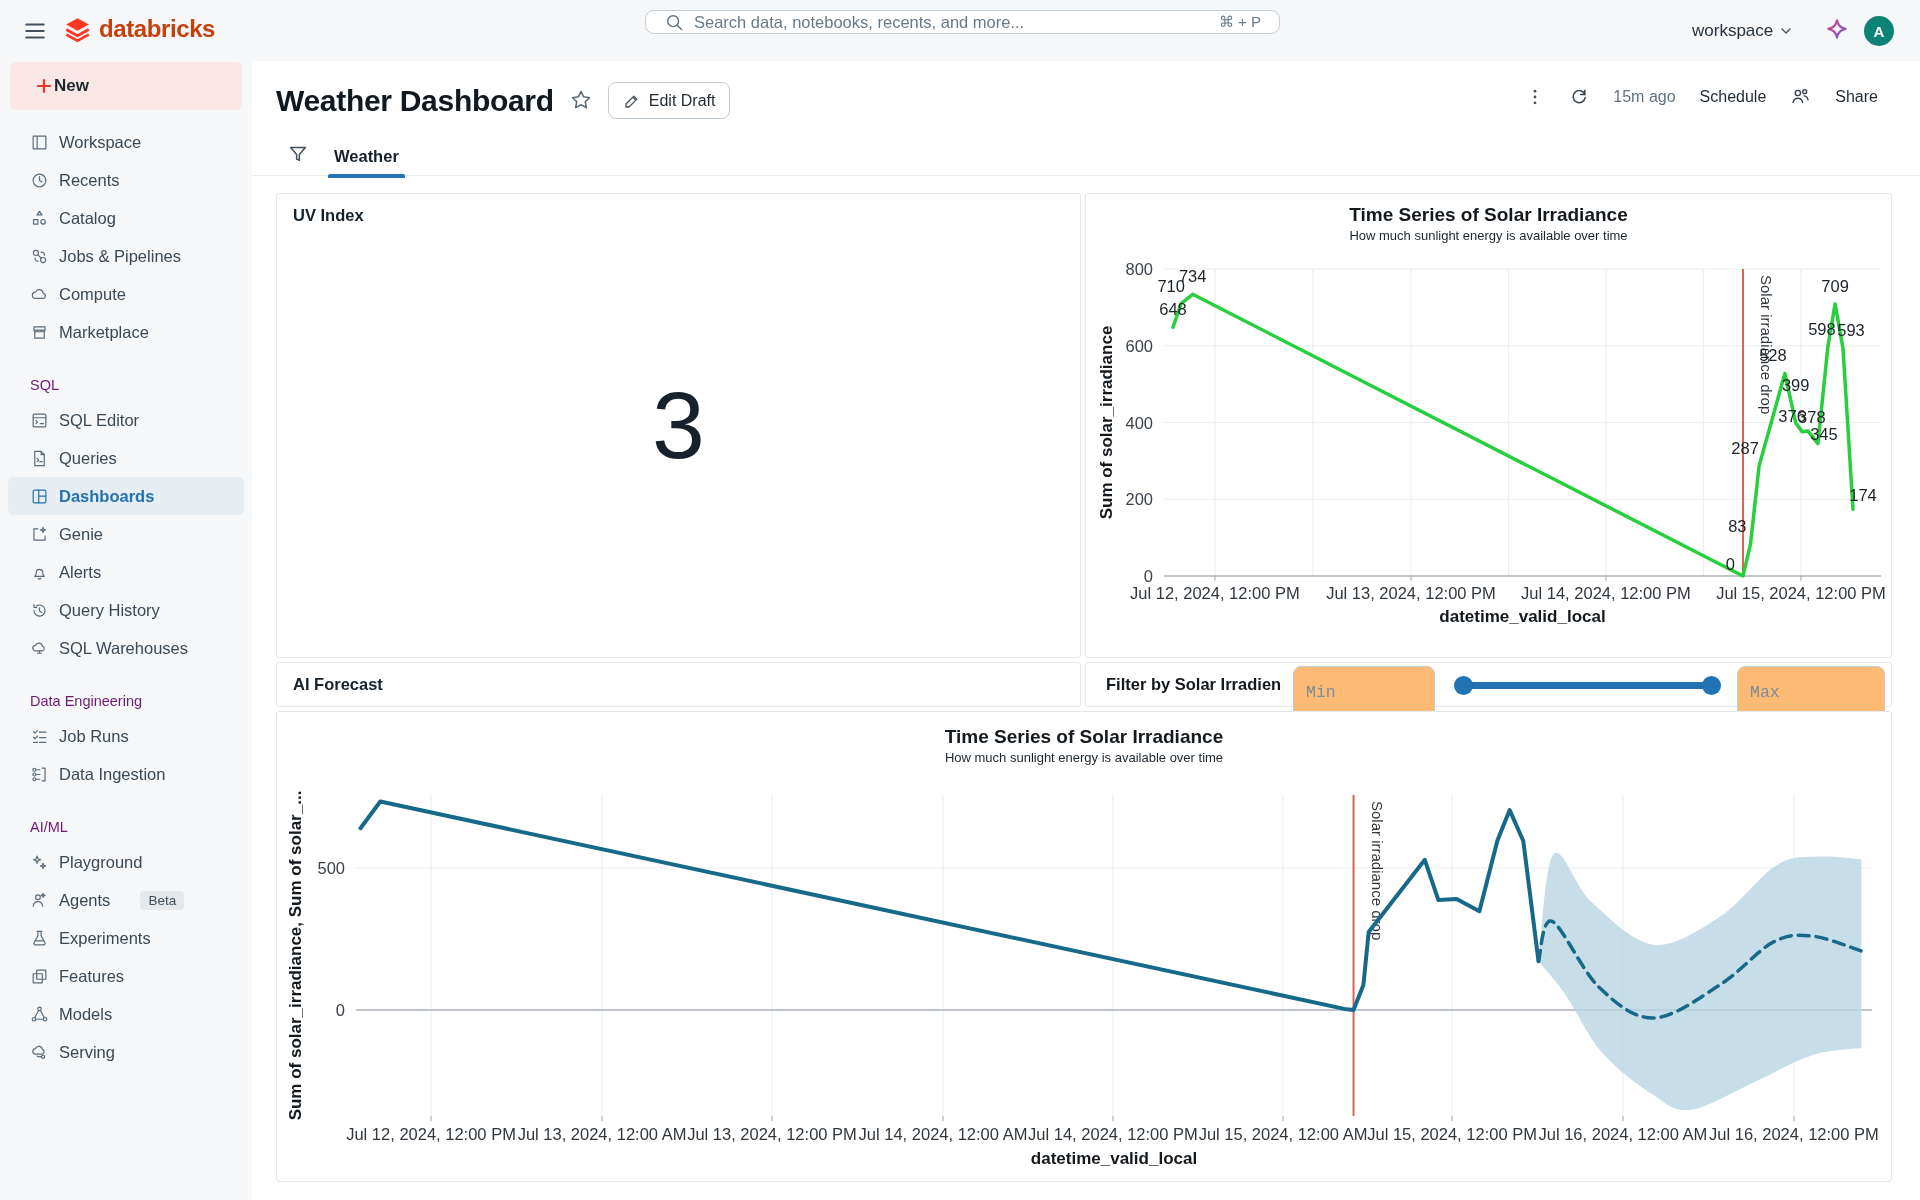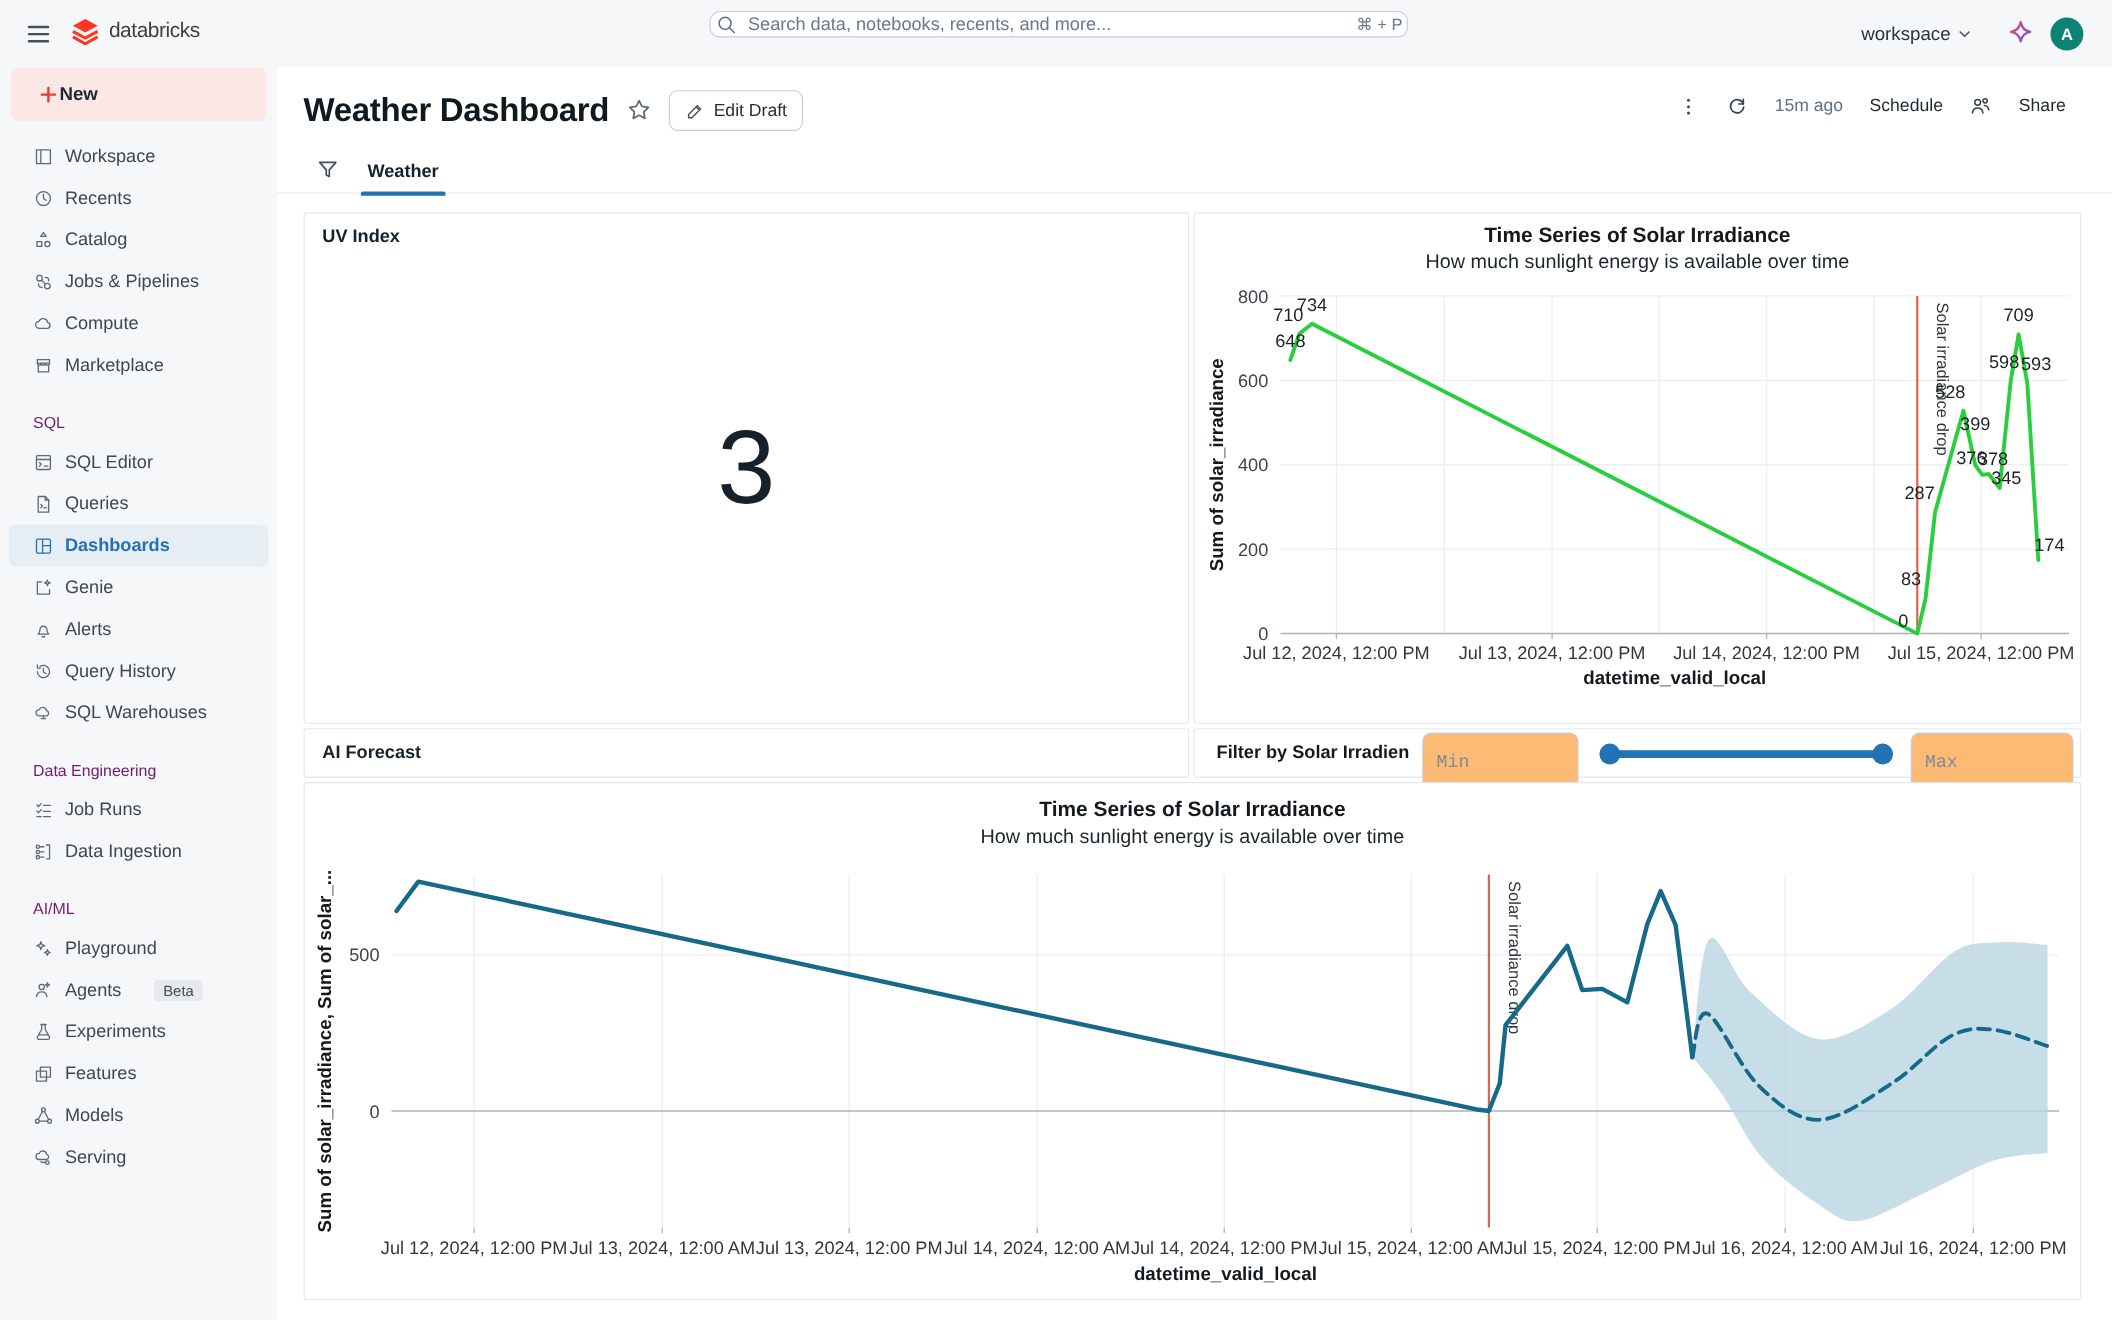--- a/index.html
+++ b/index.html
@@ -2,22 +2,22 @@
 <html><head>
 <meta charset="utf-8">
 <style>
 *{box-sizing:border-box;margin:0;padding:0}
 html,body{width:1920px;height:1200px;overflow:hidden}
 body{position:relative;font-family:"Liberation Sans",sans-serif;background:#fff;color:#1d2830}
 
 .topbar{position:absolute;left:0;top:0;width:1920px;height:61px;background:#f6f7f9}
 .hamburger{position:absolute;left:22px;top:18px;width:26px;height:26px;background:none;border:none;cursor:pointer}
 .logo{position:absolute;left:64px;top:15px;display:flex;align-items:center;gap:8px}
-.logo-word{font-size:19px;font-weight:400;color:#404040;letter-spacing:-.4px}
-.search{position:absolute;left:645px;top:10px;width:635px;height:24px;background:#fff;border:1px solid #c2cdd6;border-radius:9px;display:flex;align-items:center;padding:0 4px;gap:10px}
+.logo-word{font-size:24px;font-weight:700;color:#c2410c;letter-spacing:-.4px}
+.search{position:absolute;left:645px;top:10px;width:635px;height:24px;background:#fff;border:1px solid #c2cdd6;border-radius:9px;display:flex;align-items:center;padding:0 18px;gap:10px}
 .search input{flex:1;border:none;outline:none;font-size:16.5px;font-family:inherit;color:#1f2a33;background:transparent}
 .search input::placeholder{color:#68798a}
 .shortcut{font-size:15px;color:#68798a;white-space:nowrap}
 .workspace{position:absolute;left:1692px;top:0;height:61px;display:flex;align-items:center;gap:5px;font-size:17px;color:#27333c;cursor:pointer;background:none;border:none;font-family:inherit}
 .sparkle{position:absolute;left:1824px;top:17px;width:26px;height:26px;cursor:pointer}
 .avatar{position:absolute;left:1864px;top:16px;width:30px;height:30px;border-radius:50%;background:#0d8375;color:#fff;font-size:15px;font-weight:700;display:flex;align-items:center;justify-content:center;cursor:pointer}
 
 .sidebar{position:absolute;left:0;top:61px;width:252px;bottom:0;background:#f6f7f9}
 .new-btn{display:flex;align-items:center;width:232px;height:48px;margin:1px 10px 0;padding-left:24px;background:#fbe7e5;border:none;border-radius:6px;font-family:inherit;font-size:17px;font-weight:600;color:#1d2830;cursor:pointer}
 .nav{margin-top:13px;padding:0 8px}
@@ -38,21 +38,21 @@
 .age{color:#5f7281;font-weight:400}
 .tabbar{position:absolute;left:0;right:0;top:75px;height:40px;border-bottom:1px solid #e7ebee}
 .funnel{position:absolute;left:35px;top:7px;width:22px;height:22px;background:none;border:none;cursor:pointer;padding:0}
 .tab{position:absolute;left:78px;top:0;height:40px;display:flex;align-items:center;padding:0 4px;font-size:16.5px;font-weight:600;color:#15222b;cursor:pointer}
 .tab .underline{position:absolute;left:-2px;right:-2px;bottom:-2px;height:4px;background:#2272b4;border-radius:2px 2px 0 0}
 
 .card{position:absolute;background:#fff;border:1px solid #e3e8ed;border-radius:3px}
 .card-label{position:absolute;left:16px;top:12px;font-size:16.5px;font-weight:600;color:#15222b}
 #uv-card .big-val{position:absolute;inset:0;display:flex;align-items:center;justify-content:center;font-size:95px;font-weight:400;color:#16212b}
 .chart-title{position:absolute;left:0;right:0;text-align:center;font-size:19px;font-weight:700;color:#14191e}
-.chart-sub{position:absolute;left:0;right:0;text-align:center;font-size:18px;color:#1c262e}
+.chart-sub{position:absolute;left:0;right:0;text-align:center;font-size:13px;color:#1c262e}
 .ai-label{position:absolute;left:16px;top:0;bottom:0;display:flex;align-items:center;font-size:16.5px;font-weight:600;color:#15222b}
 .filter-label{position:absolute;left:20px;top:0;bottom:0;display:flex;align-items:center;font-size:16.5px;font-weight:700;color:#14191e}
 .f-input{position:absolute;top:3px;height:52px;border:1px solid #c3ccd6;border-radius:8px;padding:0 12px;font-family:Liberation Mono, monospace;font-size:16.5px;color:#1f2a33;outline:none;background:#fdba74}
 .f-input::placeholder{color:#7b8b99}
 .slider{position:absolute;left:370px;width:263px;top:0;height:45px;cursor:pointer}
 .slider .track{position:absolute;left:2px;right:2px;top:19px;height:7px;background:#2272b4;border-radius:4px}
 .slider .handle{position:absolute;top:13px;width:19px;height:19px;border-radius:50%;background:#2272b4}
 svg.chartsvg{position:absolute;left:0;top:0}
 svg.chartsvg text{font-family:"Liberation Sans",sans-serif}
 </style>

